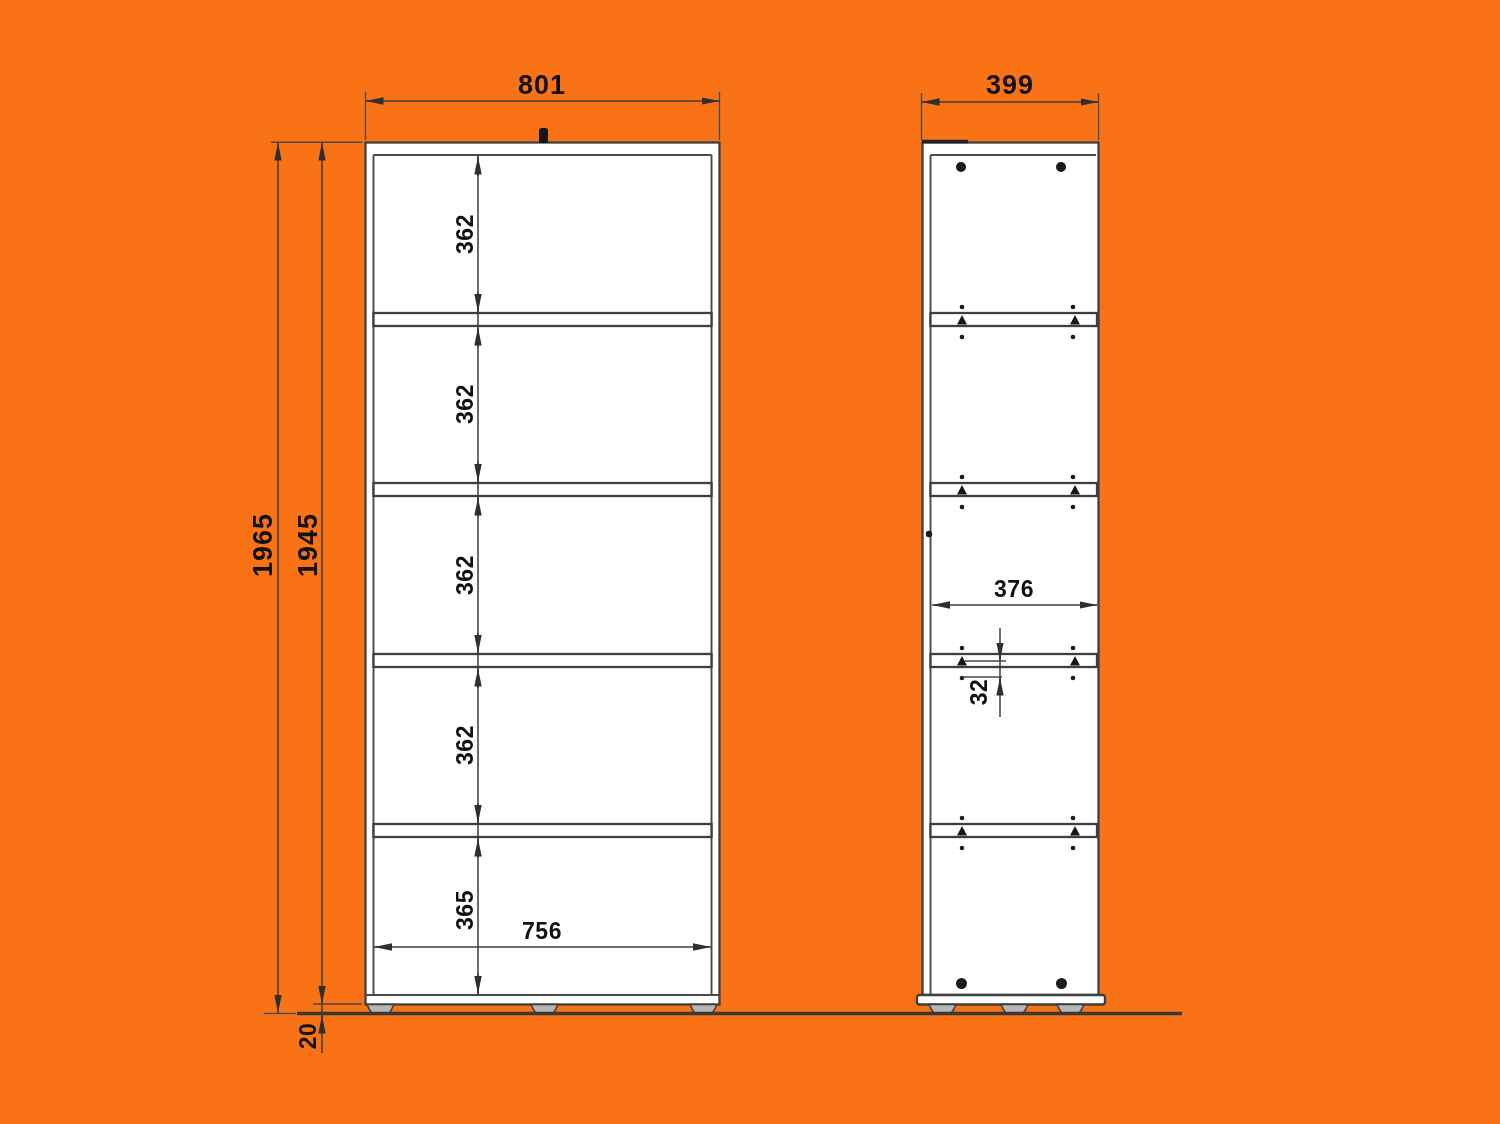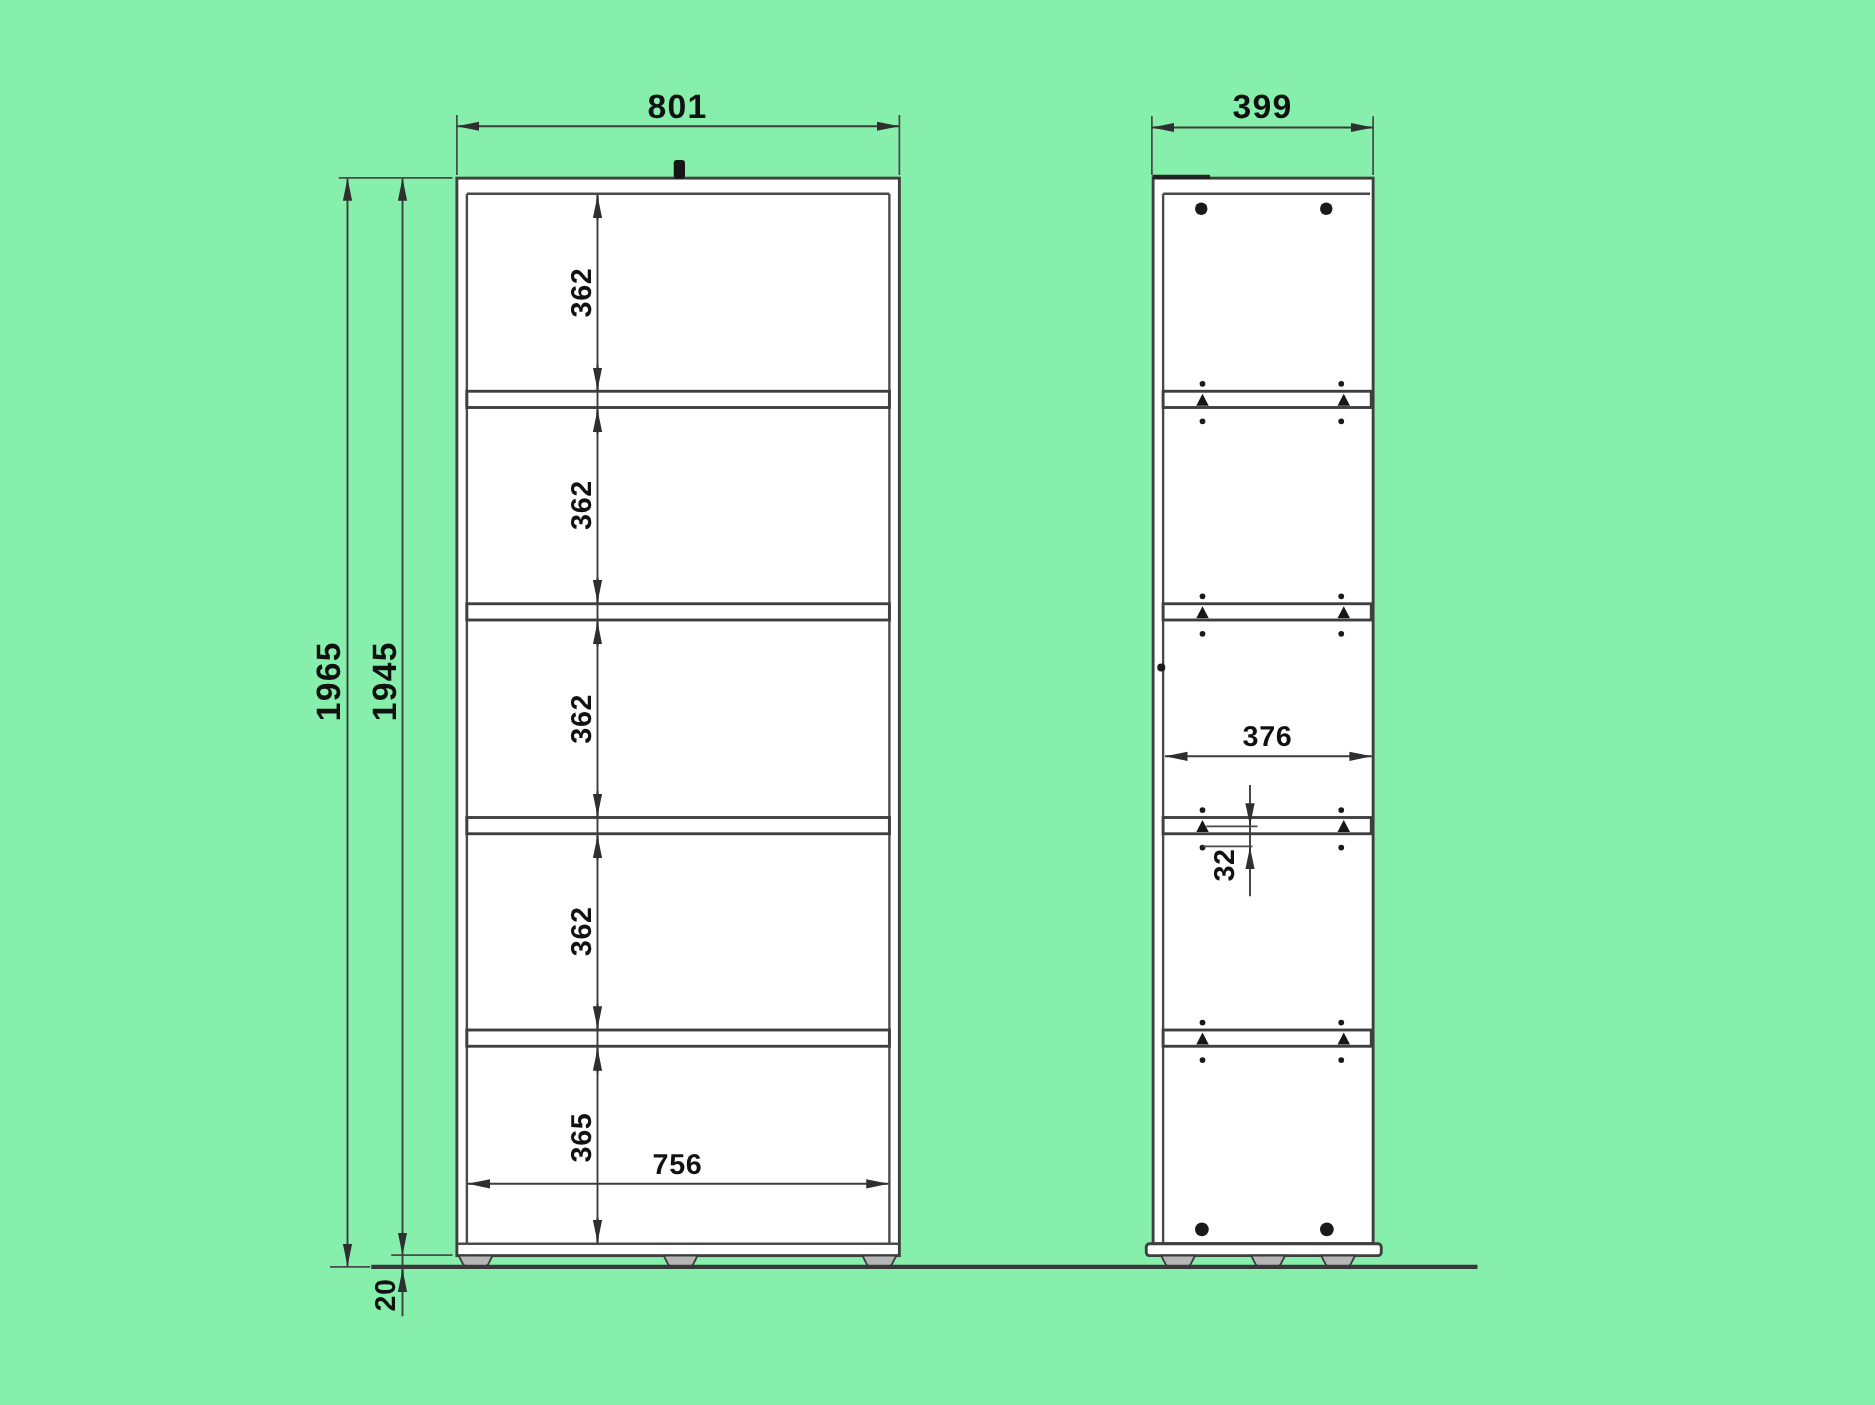--- a/index.html
+++ b/index.html
@@ -1,16 +1,16 @@
 <!DOCTYPE html>
 <html><head>
 <meta charset="utf-8">
 <style>
   html,body{margin:0;padding:0;background:#ffffff;}
-  .stage{position:relative;width:1500px;height:1124px;background:#86efac;overflow:hidden;}
+  .stage{position:relative;width:1500px;height:1124px;background:#f97316;overflow:hidden;}
   svg{display:block;}
   .geo{fill:#ffffff;stroke:#3f3f3f;stroke-width:2.3;}
   .geoline{stroke:#4a4a4a;stroke-width:1.9;fill:none;}
   .dim{stroke:#3c3c3c;stroke-width:1.5;fill:none;}
   .ext{stroke:#4a4a4a;stroke-width:1.4;fill:none;}
   .dimtext{font-family:"Liberation Sans", sans-serif;font-weight:700;fill:#111111;}
   .big{font-size:27px;letter-spacing:1px;}
   .mid{font-size:23px;letter-spacing:0.5px;}
   .hole{fill:#1a1a1a;stroke:none;}
   .mark{fill:#161616;stroke:none;}

